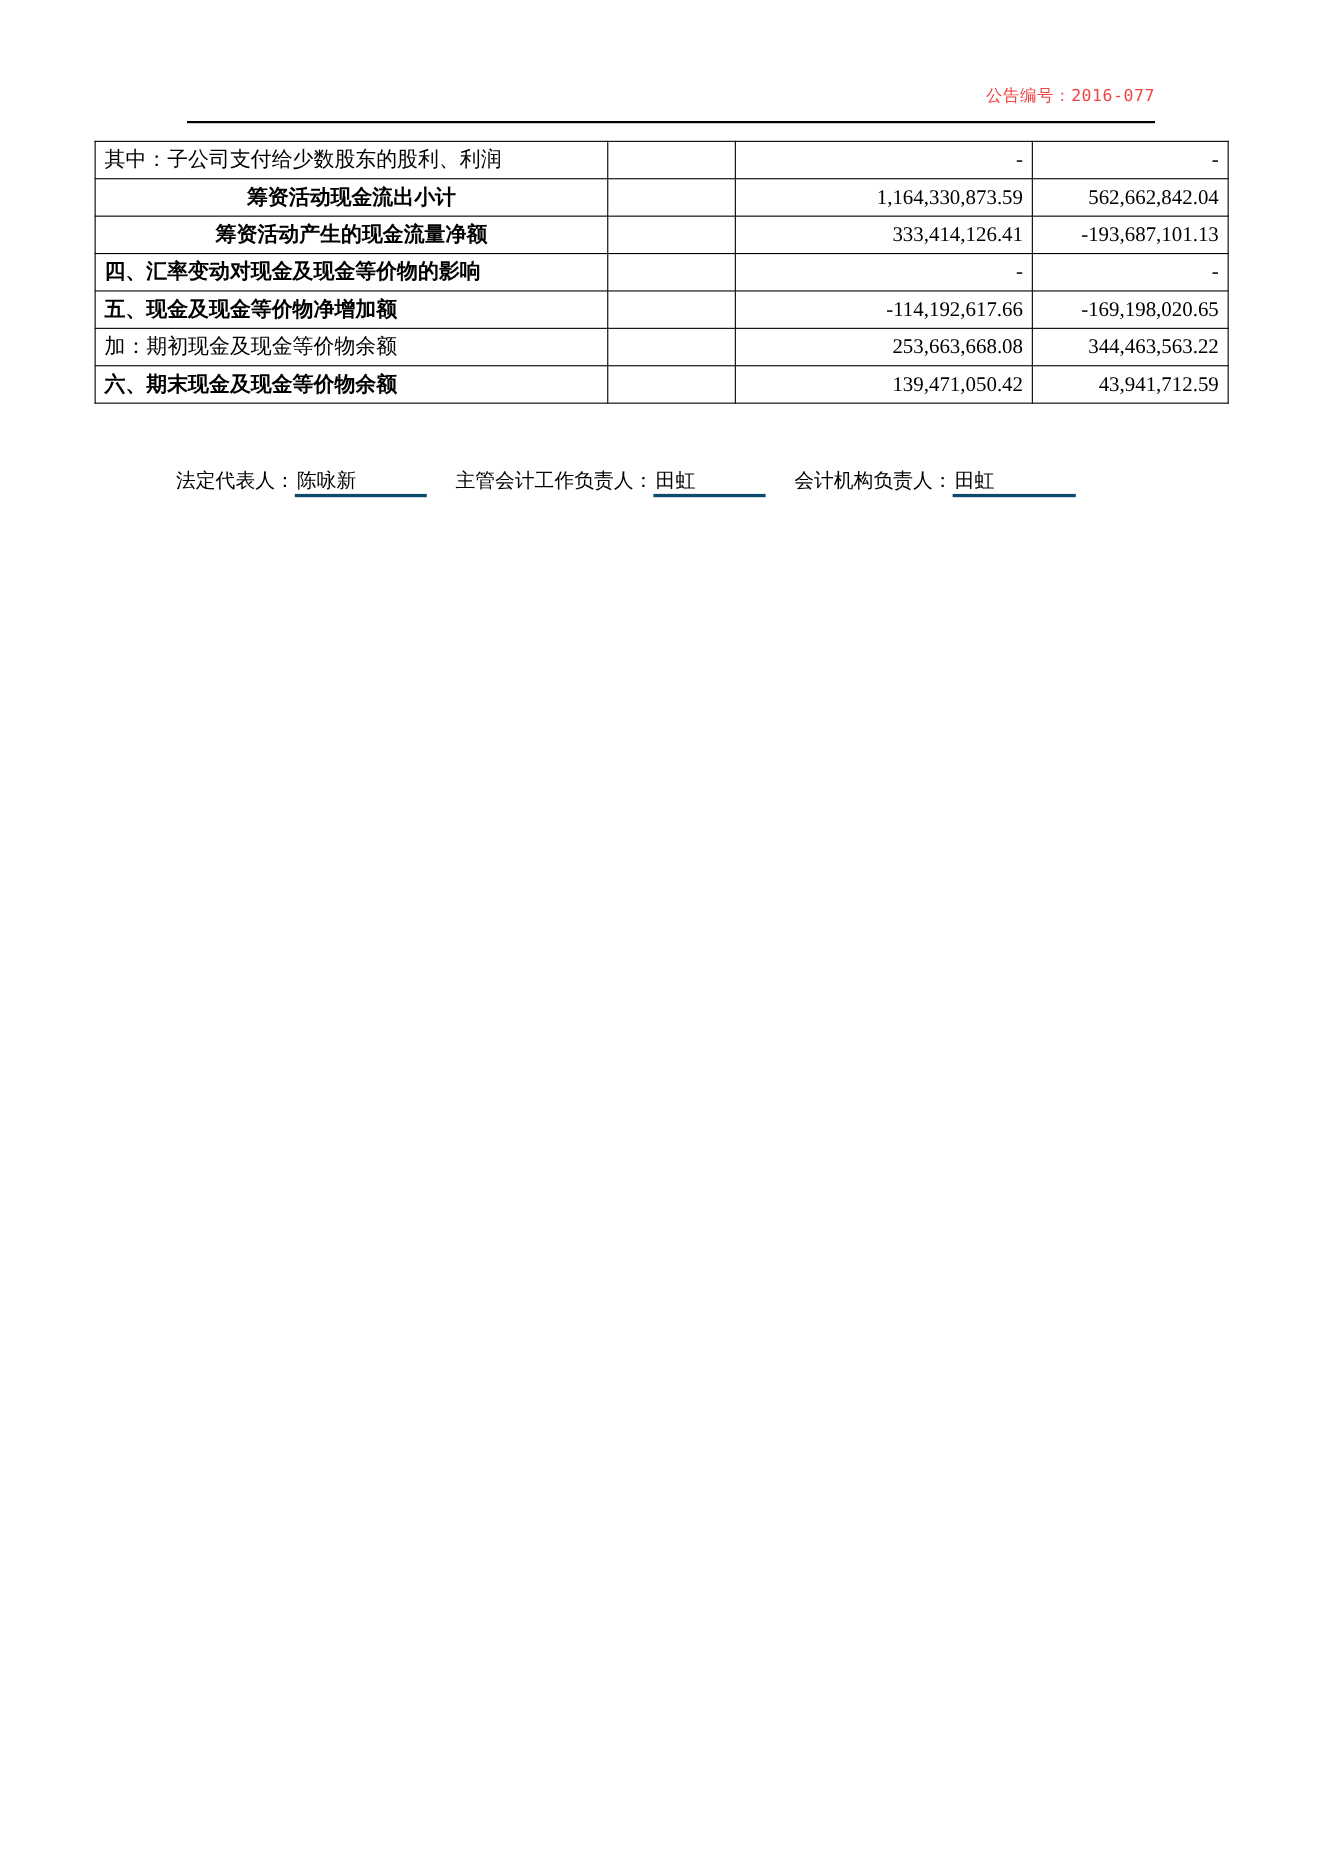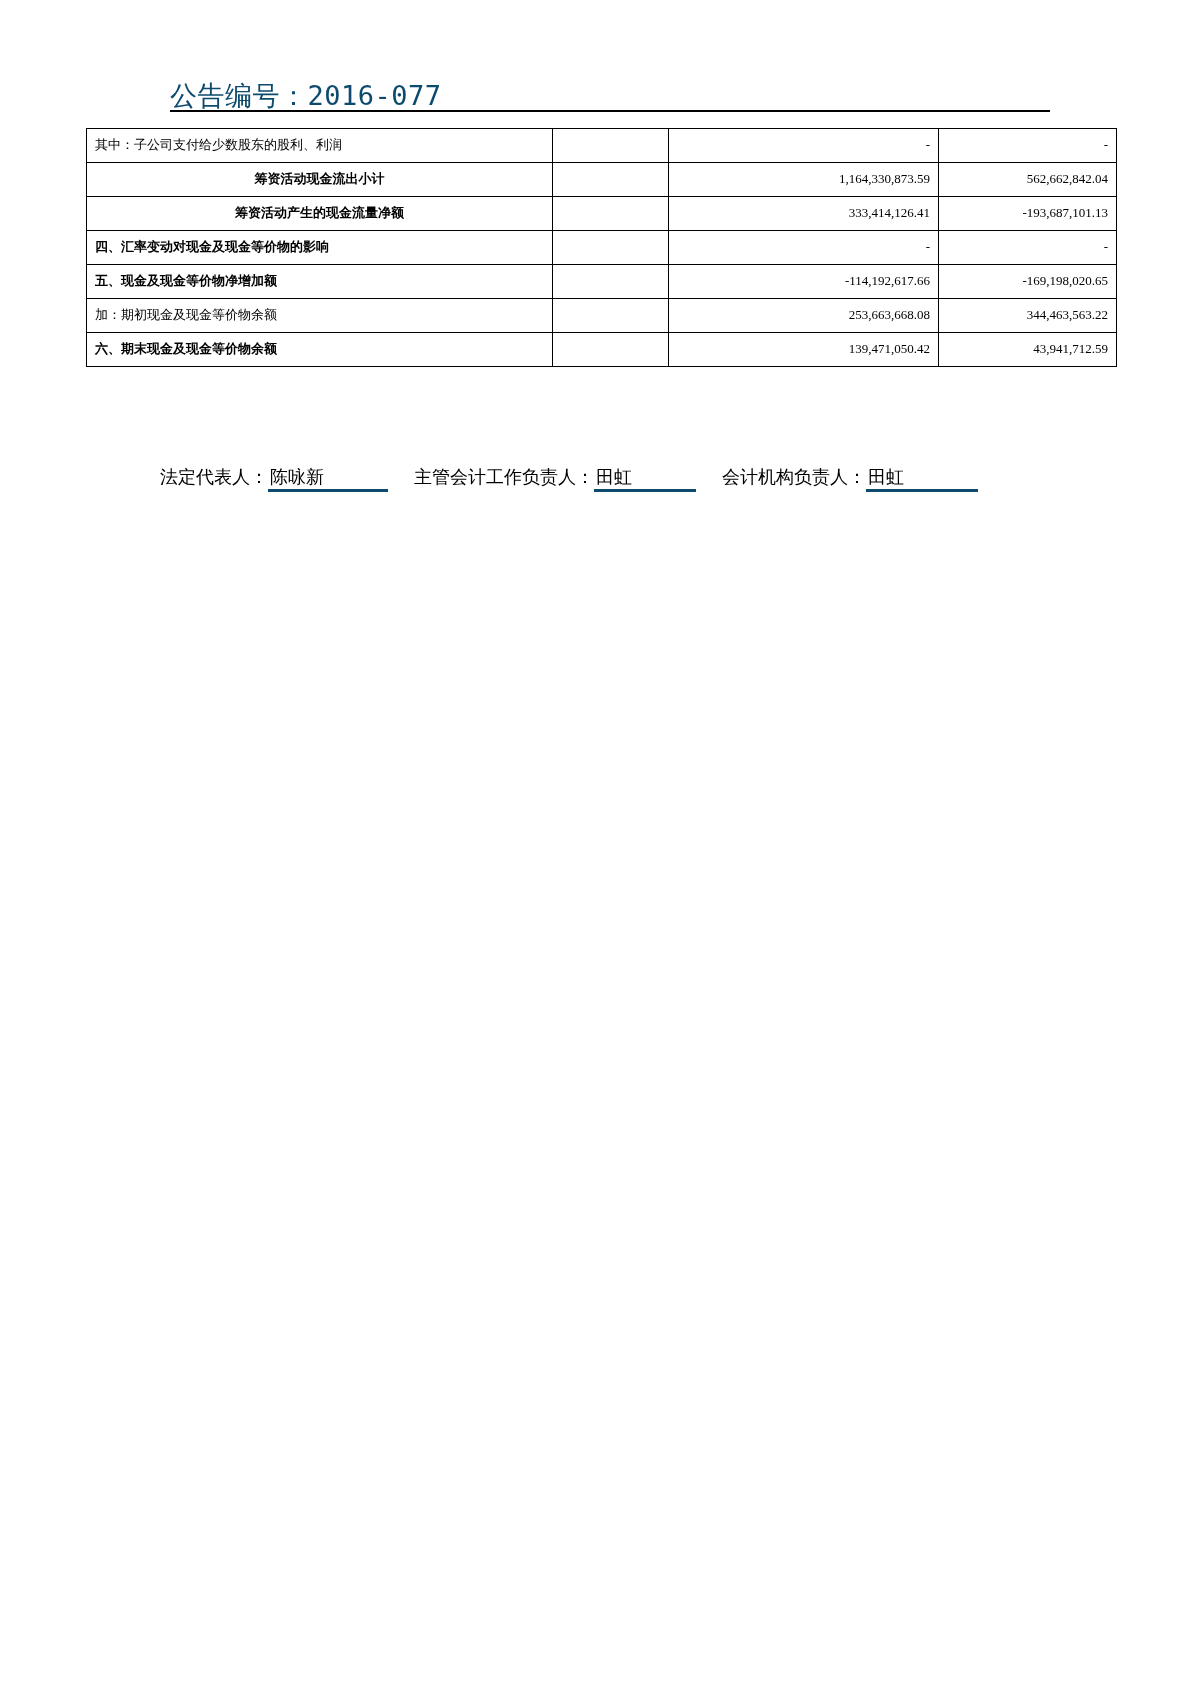--- a/index.html
+++ b/index.html
@@ -21,25 +21,25 @@
     height: 1696px;
     box-sizing: border-box;
   }
 
   
   .header {
     position: absolute;
     top: 78px;
     left: 170px;
     width: 880px;
-    text-align: left;
+    text-align: right;
     font-family: "DejaVu Sans Mono", monospace;
-    font-size: 27px;
+    font-size: 15px;
     letter-spacing: 0.5px;
-    color: #0c4a6e;
+    color: #ef4444;
   }
   .header-rule {
     position: absolute;
     top: 110px;
     left: 170px;
     width: 880px;
     height: 2px;
     background: #000;
   }
 
@@ -52,21 +52,21 @@
   }
   table.cf {
     border-collapse: collapse;
     width: 1030px;
     table-layout: fixed;
   }
   table.cf td {
     border: 1px solid #000;
     height: 33px;
     padding: 0 8px;
-    font-size: 13px;
+    font-size: 19px;
     line-height: 1.15;
     vertical-align: middle;
     white-space: nowrap;
     overflow: hidden;
   }
   col.c-label { width: 466px; }
   col.c-note  { width: 116px; }
   col.c-cur   { width: 270px; }
   col.c-prev  { width: 178px; }
 
@@ -79,21 +79,21 @@
 
   
   .sig {
     position: absolute;
     top: 425px;
     left: 160px;
     width: 900px;
     font-size: 18px;
     white-space: nowrap;
   }
-  .sig .seg { display: inline-block; margin-top: 40px; }
+  .sig .seg { display: inline-block; }
   .sig .nm {
     display: inline-block;
     border-bottom: 3px solid #0c4a6e;
     text-align: left;
     padding-left: 2px;
   }
   .nm.w1 { width: 118px; }
   .nm.w2 { width: 100px; }
   .nm.w3 { width: 110px; }
   .gap1 { display: inline-block; width: 26px; }

